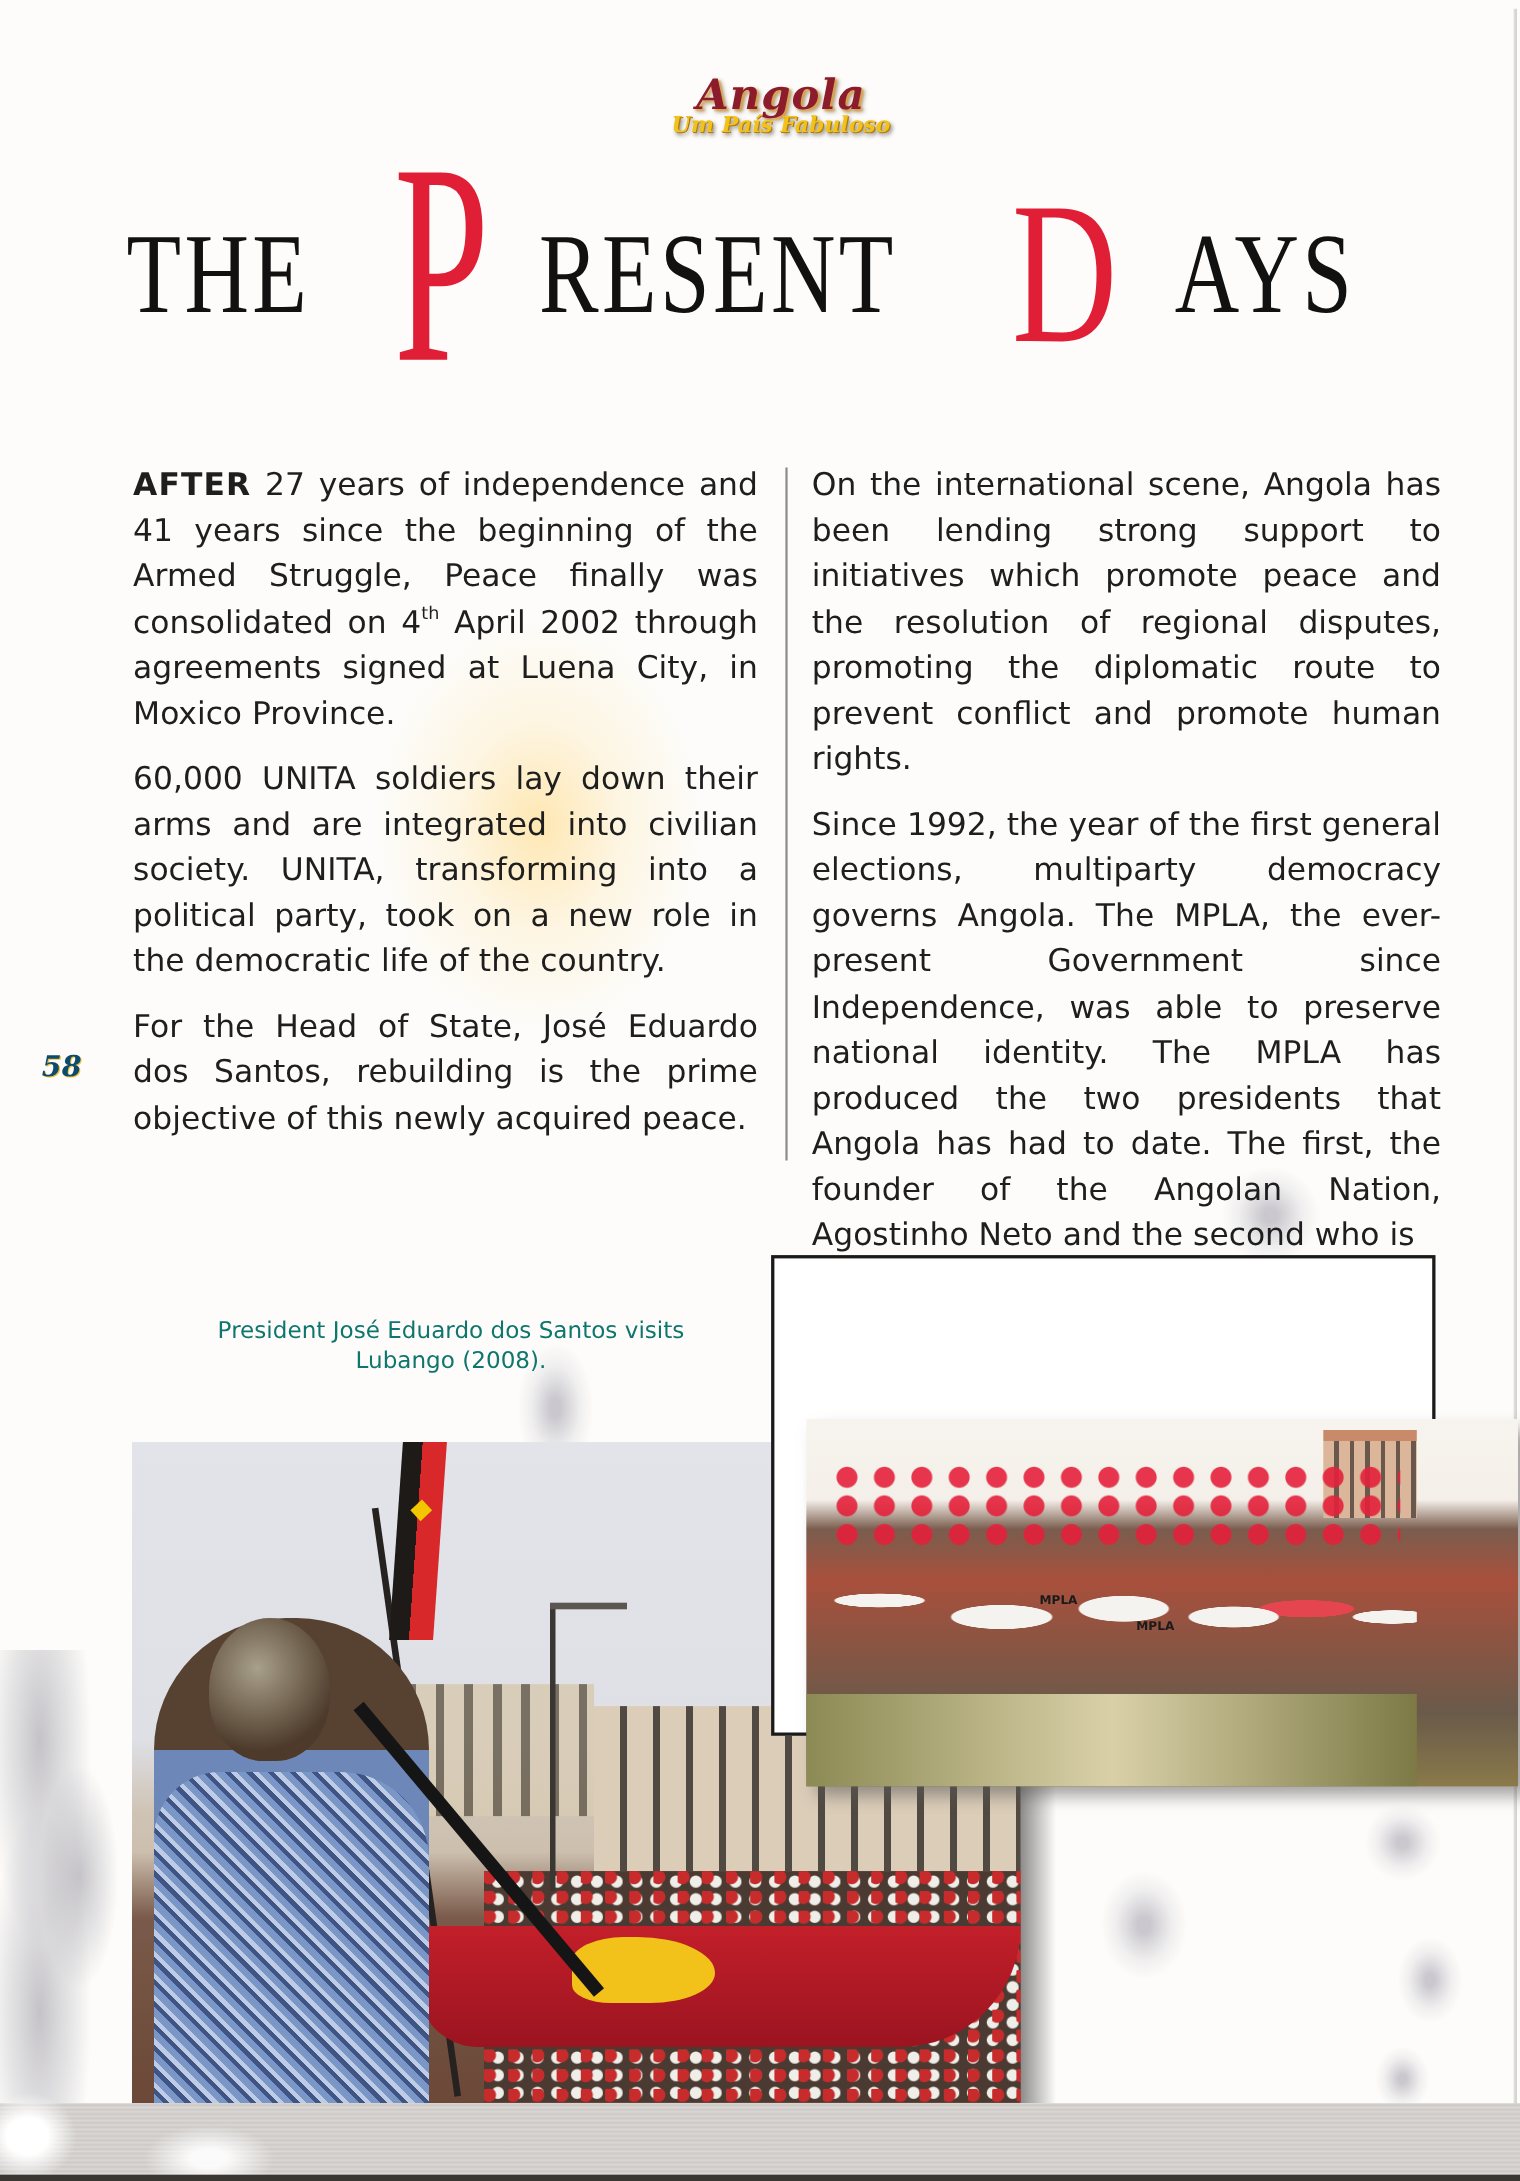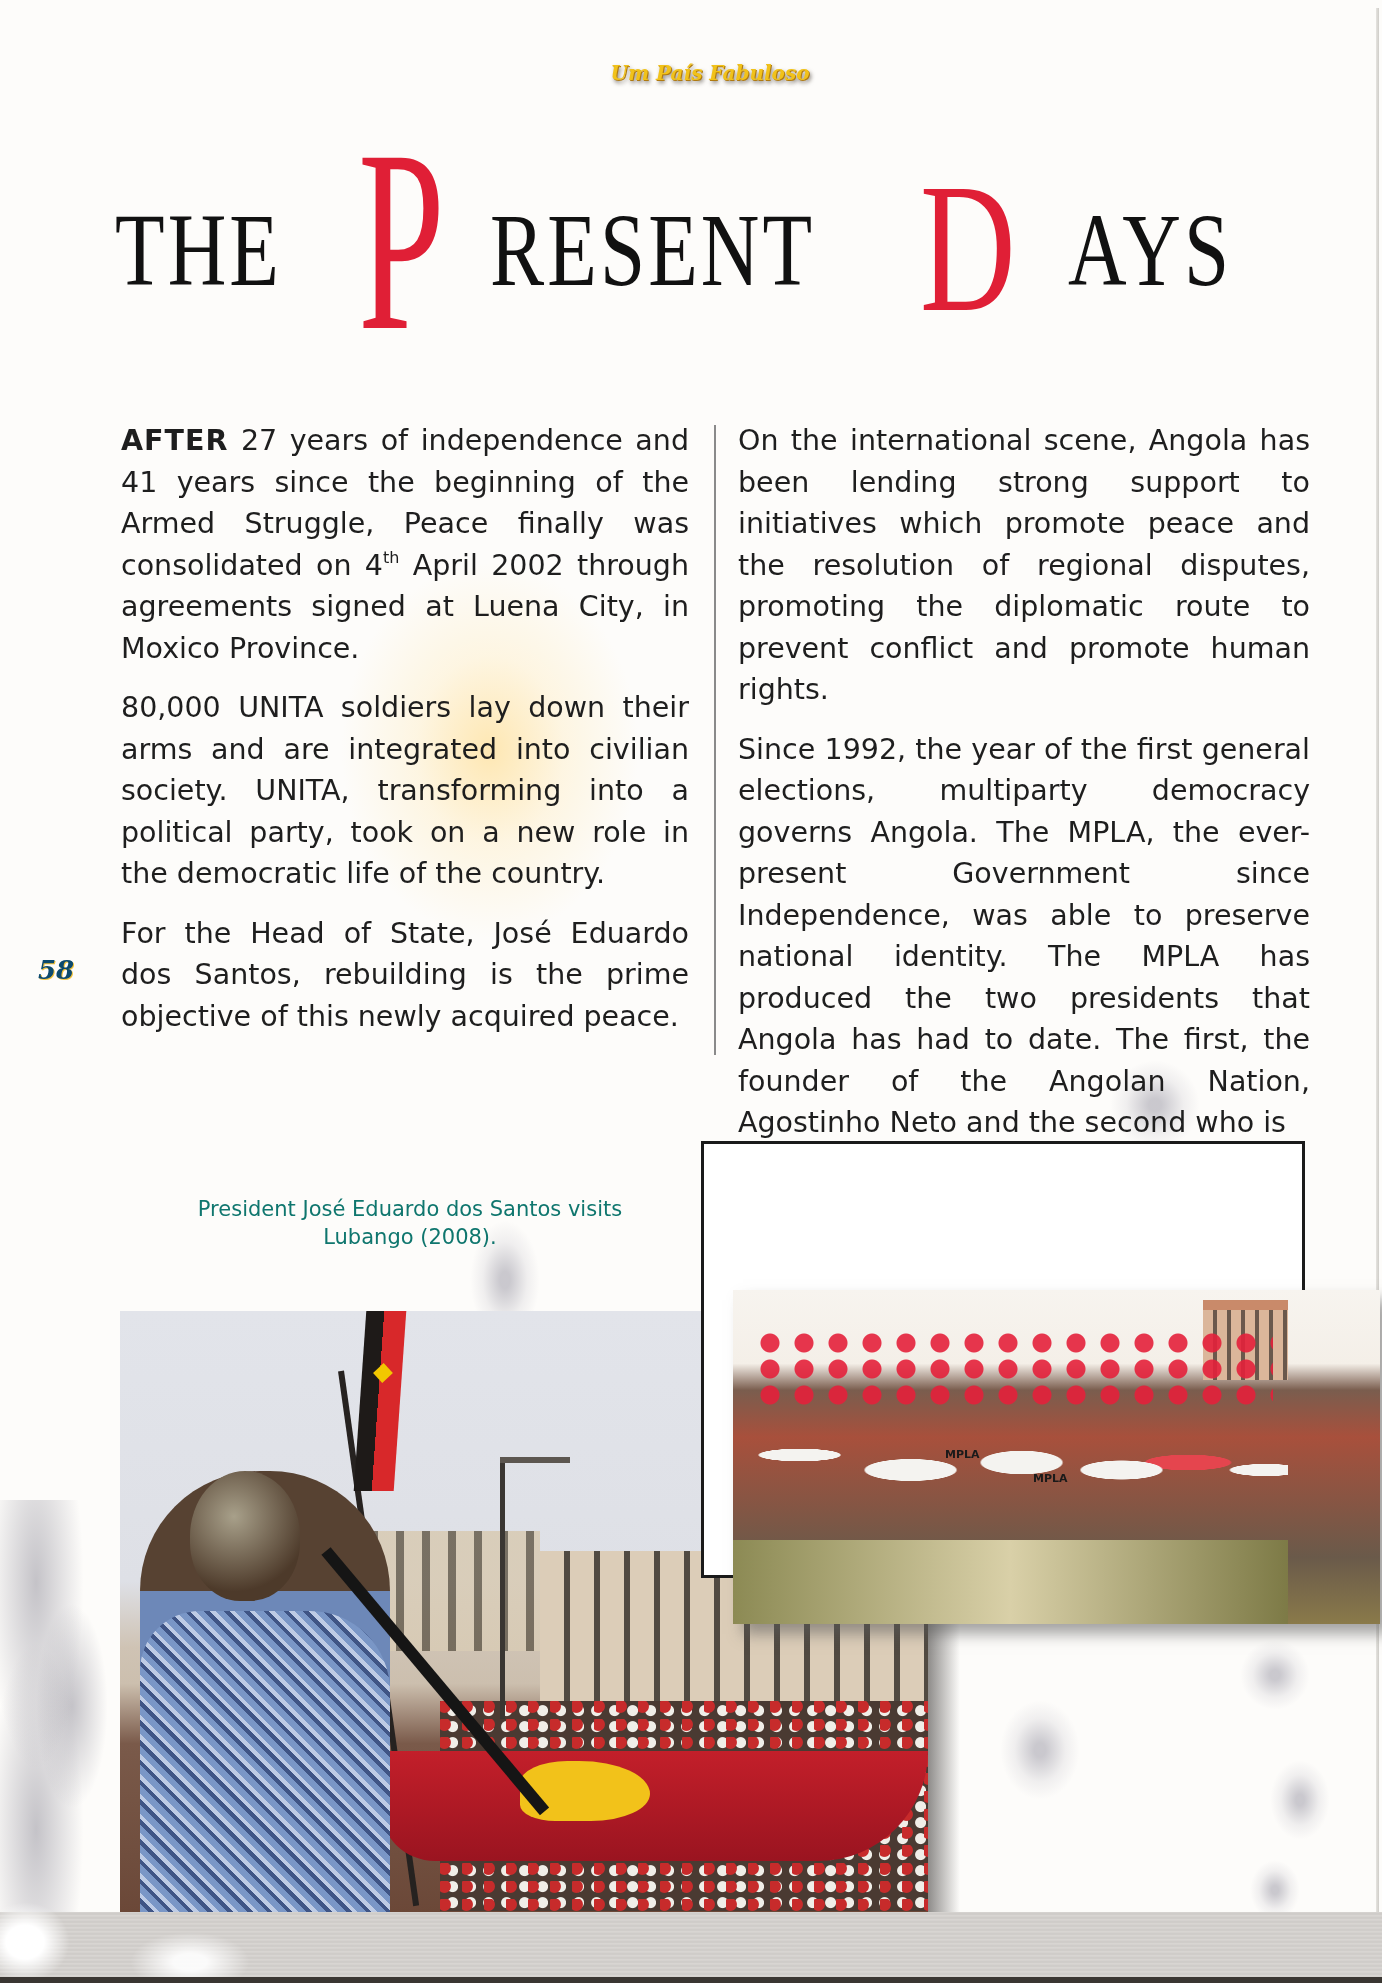--- a/index.html
+++ b/index.html
@@ -118,34 +118,35 @@
 <div class="page-edge-right"></div>
 <div class="warm-glow"></div>
 <div class="blob" style="left:1110px;top:1060px;width:90px;height:90px;"></div>
 <div class="blob" style="left:470px;top:1220px;width:70px;height:120px;"></div>
 <div class="blob" style="left:1240px;top:1640px;width:70px;height:70px;"></div>
 <div class="blob" style="left:1270px;top:1760px;width:60px;height:80px;"></div>
 <div class="blob" style="left:1250px;top:1860px;width:50px;height:60px;"></div>
 <div class="blob" style="left:1000px;top:1700px;width:80px;height:100px;"></div>
 
 <div class="logo">
+  <span class="logo-main">Angola</span>
   <span class="logo-sub">Um País Fabuloso</span>
 </div>
 
 <div class="title">
   <span class="t-the">THE</span>
   <span class="t-p">P</span>
   <span class="t-resent">RESENT</span>
   <span class="t-d">D</span>
   <span class="t-ays">AYS</span>
 </div>
 
 <div class="col col-left">
   <p><span class="lead">AFTER</span><span> 27 years of independence and 41 years since the beginning of the Armed Struggle, Peace finally was consolidated on 4</span><sup>th</sup><span> April 2002 through agreements signed at Luena City, in Moxico Province.</span></p>
-  <p>80,000 UNITA soldiers lay down their arms and are integrated into civilian society. UNITA, transforming into a political party, took on a new role in the democratic life of the country.</p>
+  <p>60,000 UNITA soldiers lay down their arms and are integrated into civilian society. UNITA, transforming into a political party, took on a new role in the democratic life of the country.</p>
   <p>For the Head of State, José Eduardo dos Santos, rebuilding is the prime objective of this newly acquired peace.</p>
 </div>
 
 <div class="col-divider"></div>
 
 <div class="col col-right">
   <p>On the international scene, Angola has been lending strong support to initiatives which promote peace and the resolution of regional disputes, promoting the diplomatic route to prevent conflict and promote human rights.</p>
   <p>Since 1992, the year of the first general elections, multiparty democracy governs Angola. The MPLA, the ever-present Government since Independence, was able to preserve national identity. The MPLA has produced the two presidents that Angola has had to date. The first, the founder of the Angolan Nation, Agostinho Neto and the second who is</p>
 </div>
 

